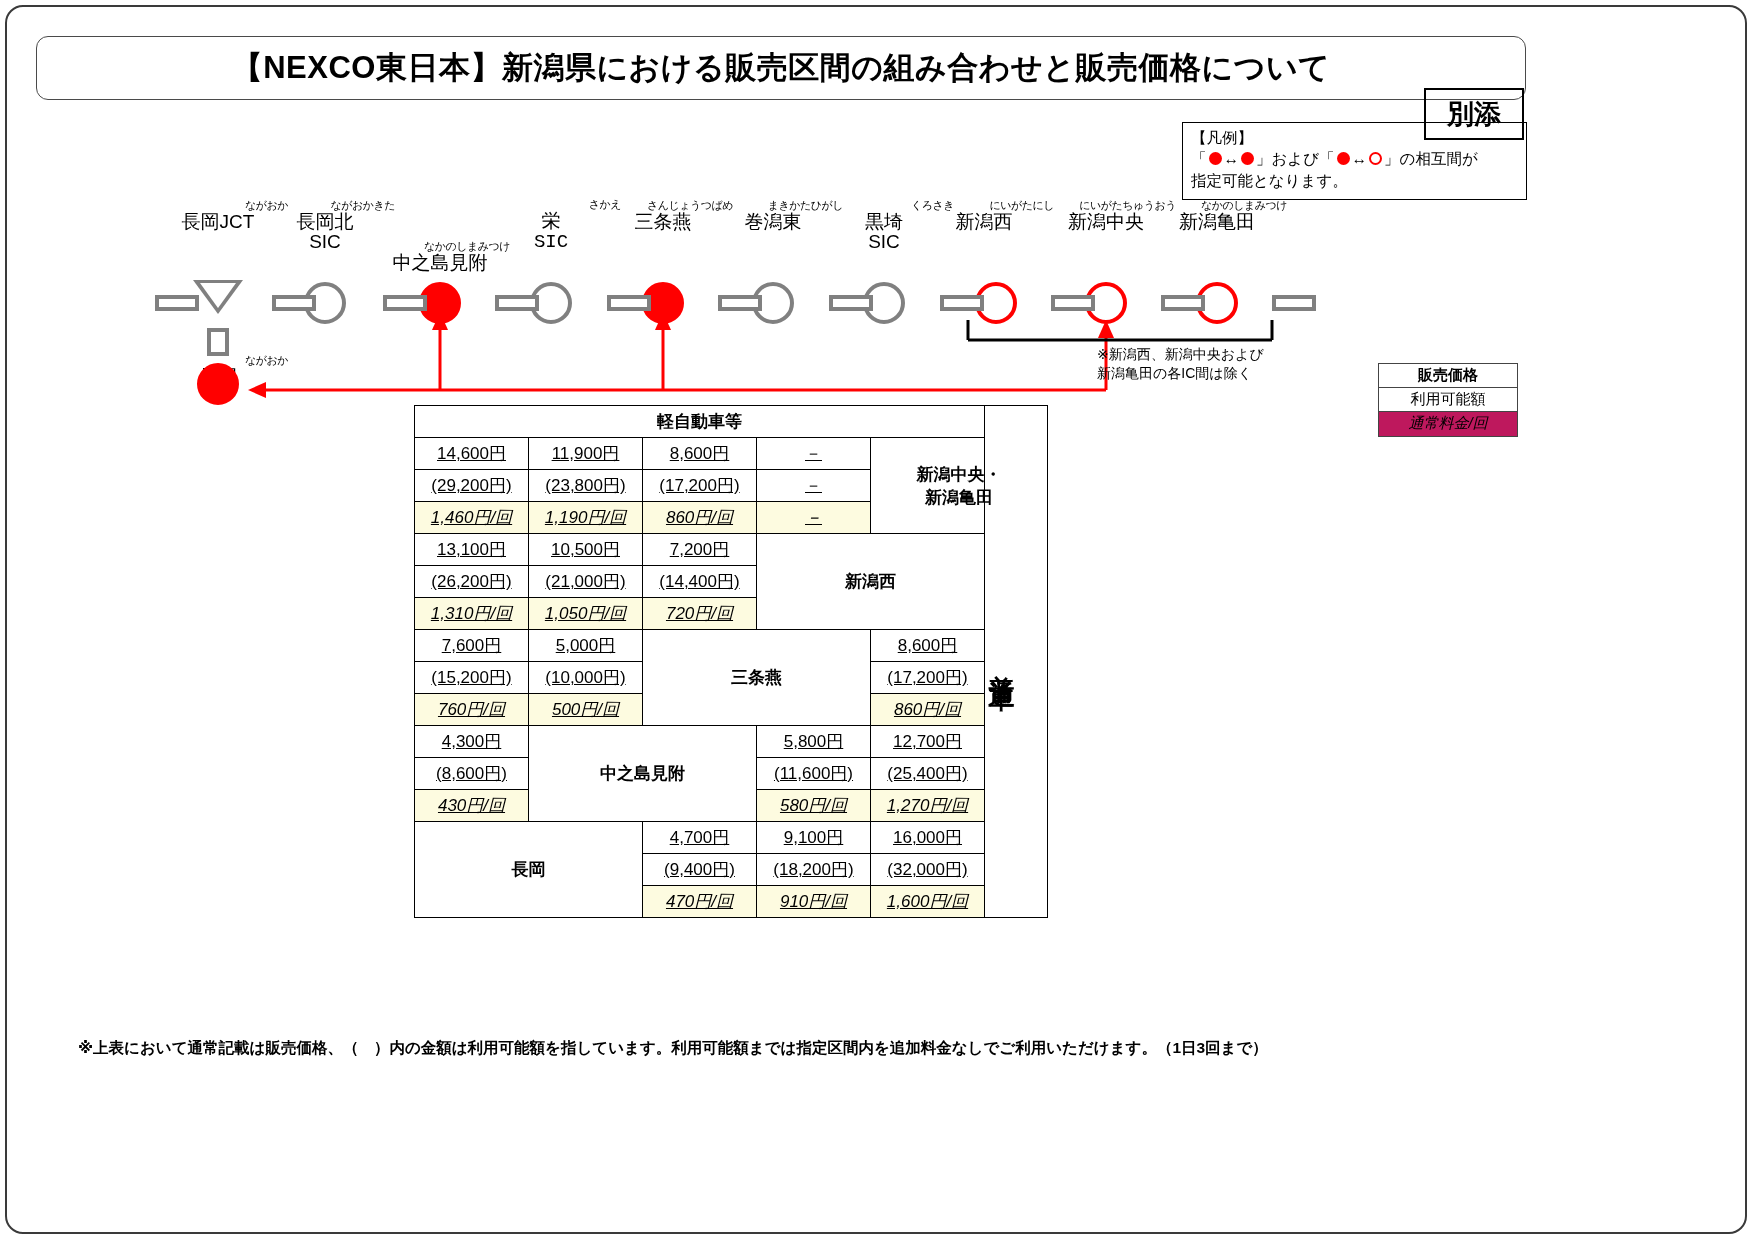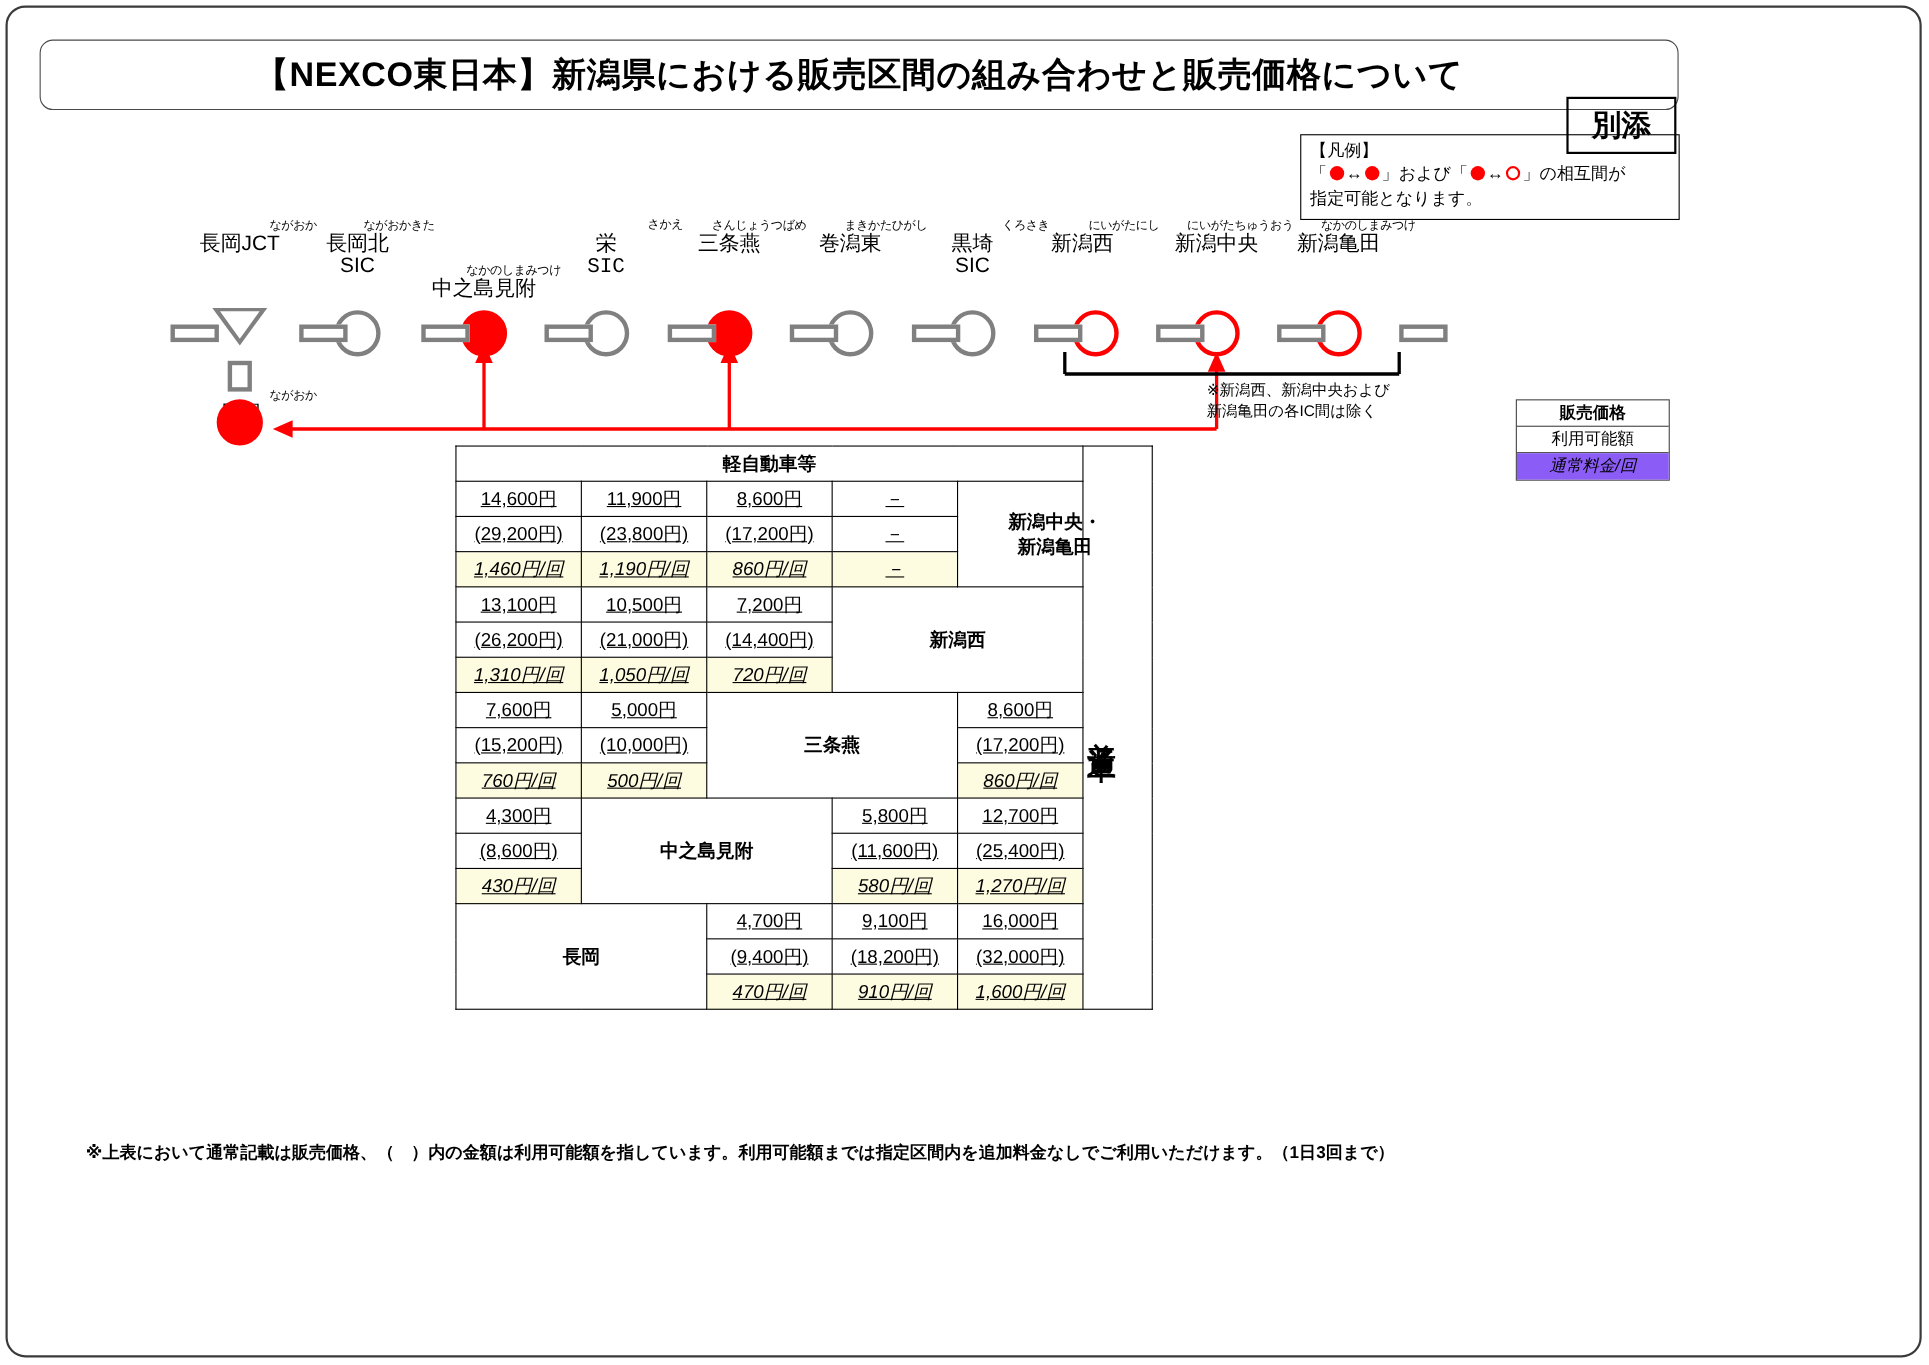--- a/index.html
+++ b/index.html
@@ -57,21 +57,21 @@
   .tri{width:0;height:0;border-left:25px solid transparent;border-right:25px solid transparent;border-top:34px solid #808080;position:relative;}
   .tri:after{content:"";position:absolute;left:-18px;top:-31px;width:0;height:0;border-left:18px solid transparent;border-right:18px solid transparent;border-top:25px solid #fff;}
   
   .price-legend{
     position:absolute;left:1378px;top:363px;width:140px;height:74px;
     border:1.5px solid #444;box-sizing:border-box;font-size:15px;
   }
   .price-legend div{height:33.33%;display:flex;align-items:center;justify-content:center;box-sizing:border-box;}
   .pl-1{border-bottom:1.5px solid #444;font-weight:bold;}
   .pl-2{border-bottom:1.5px solid #444;}
-  .pl-3{background:#8b5cf6;font-style:italic;}
+  .pl-3{background:#be185d;font-style:italic;}
   
   .tbl-wrap{position:absolute;left:414px;top:405px;}
   table.fare{border-collapse:collapse;table-layout:fixed;}
   table.fare td{
     border:1.5px solid #000;text-align:center;vertical-align:middle;
     font-size:17px;padding:0;height:31px;
   }
   td.w-col{width:113px;text-decoration:underline;}
   td.right-col{width:62px;}
   td.hdr{font-size:26px;font-weight:bold;font-family:Liberation Serif, serif;}

